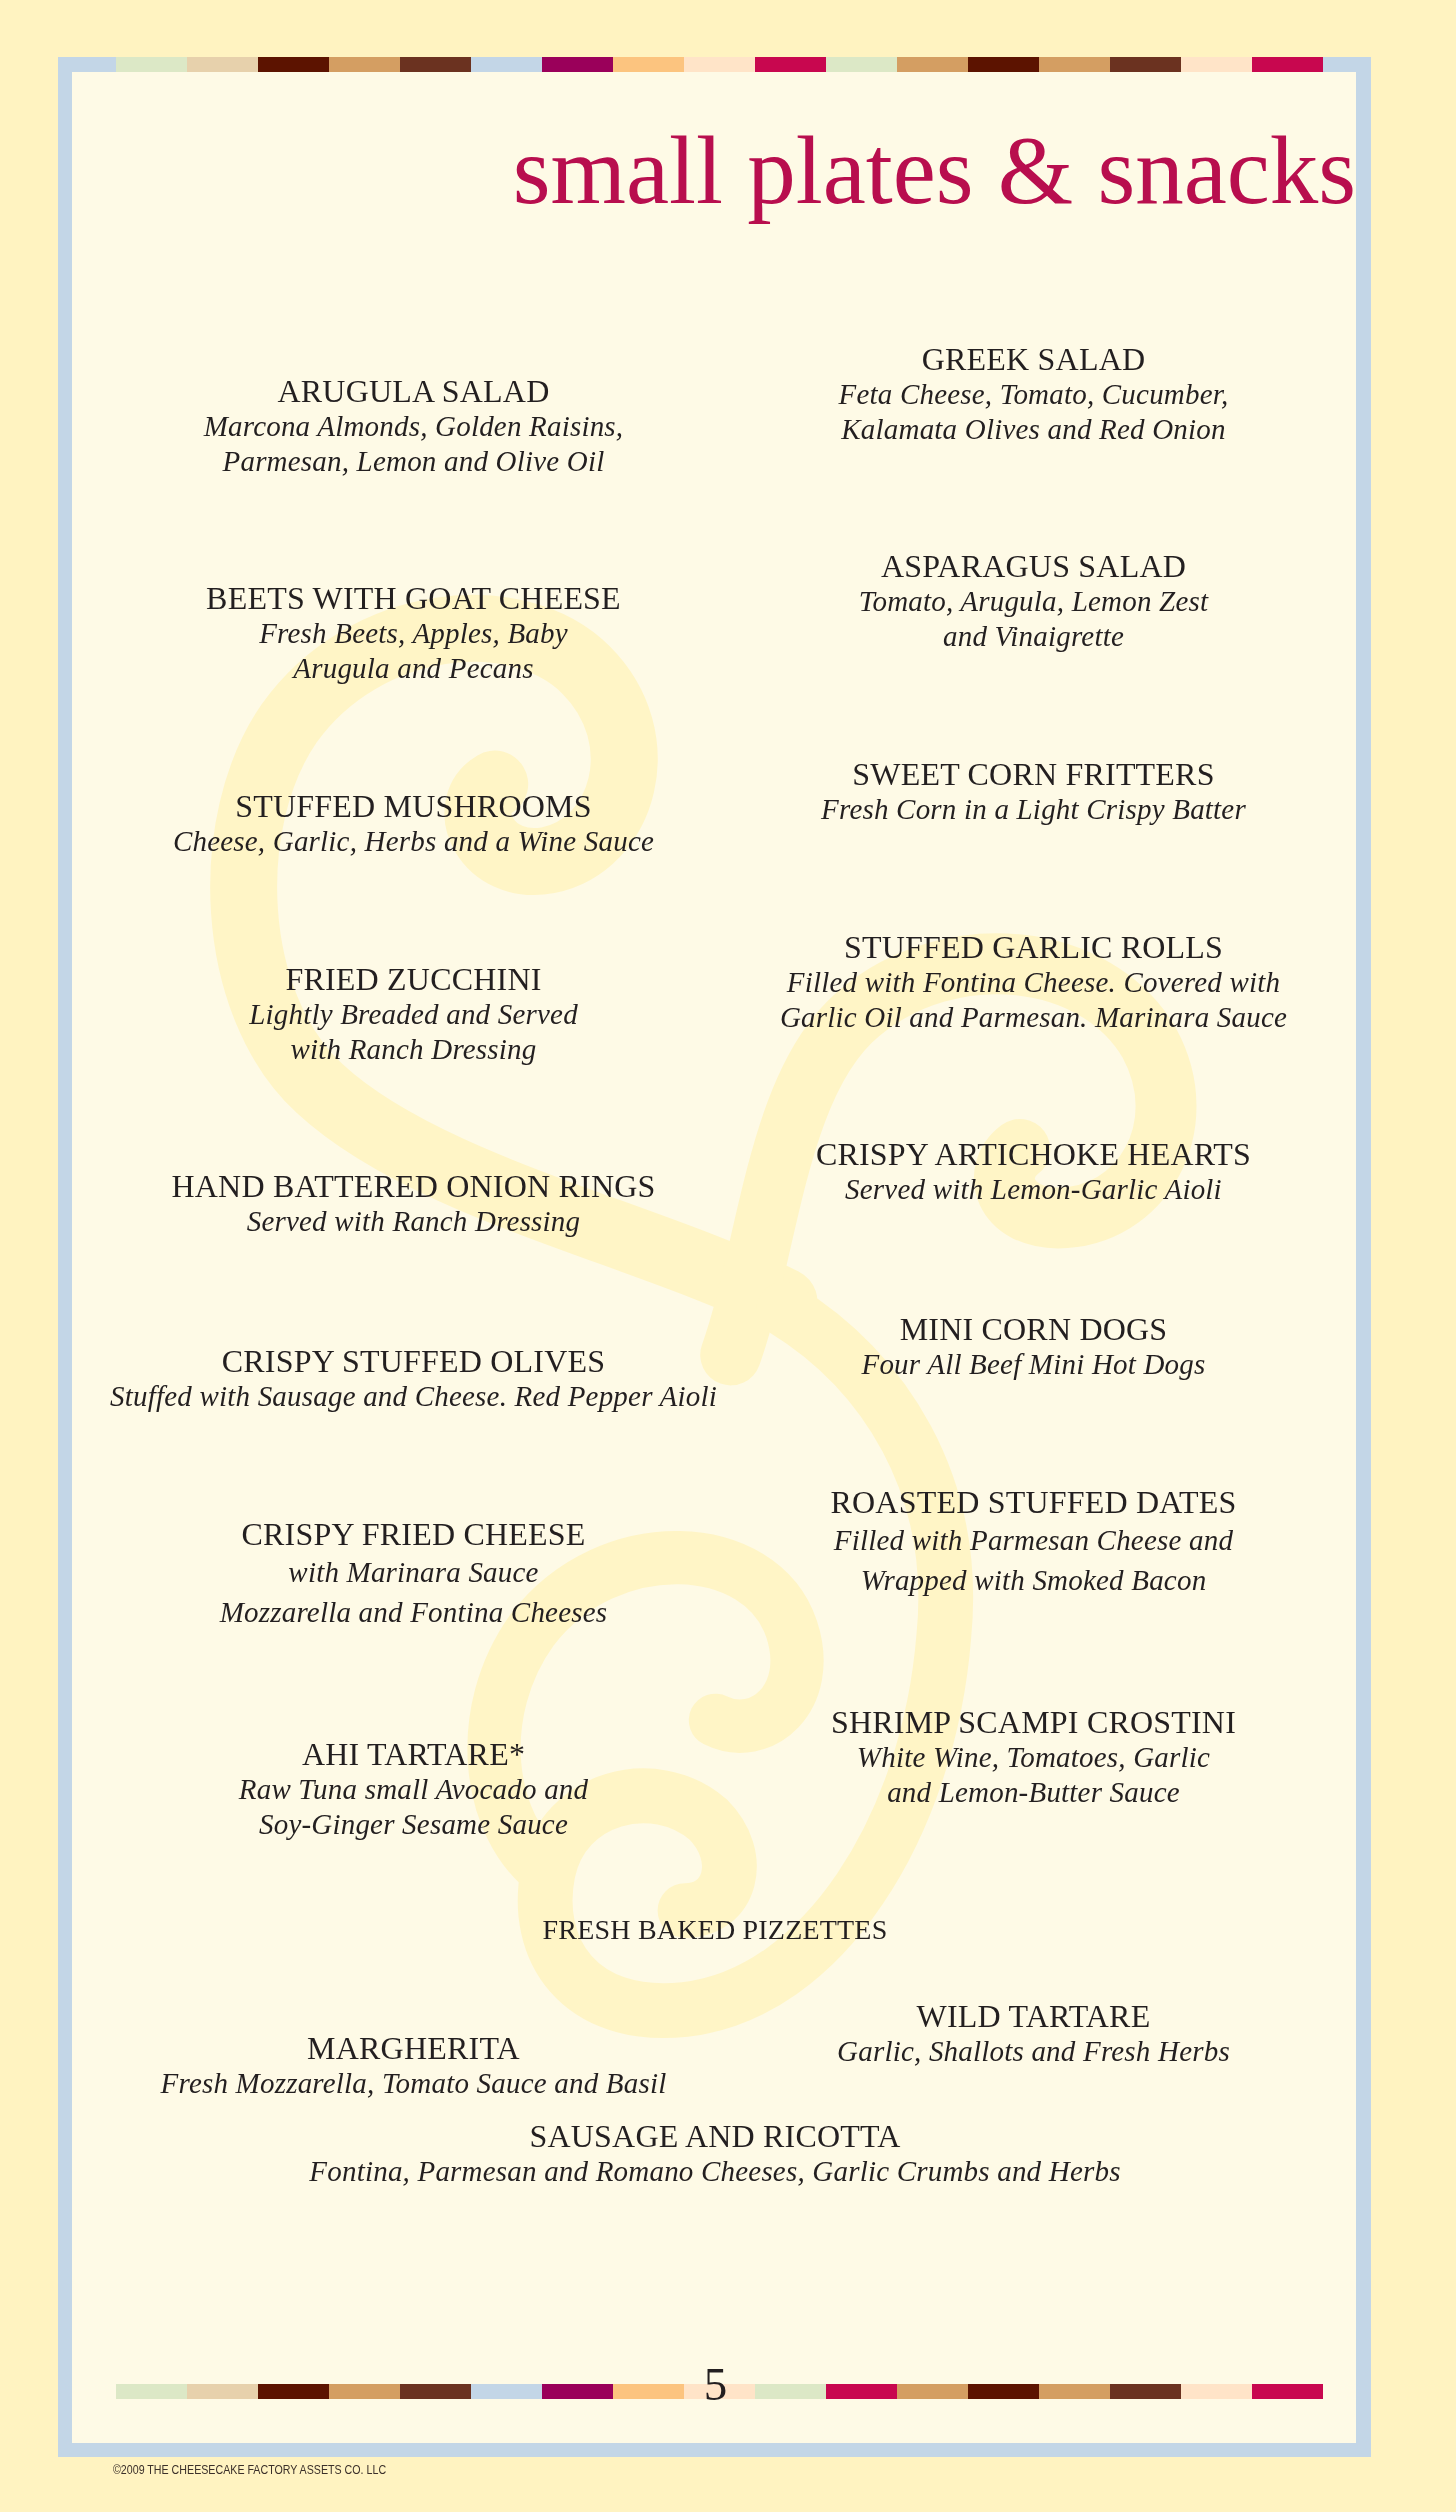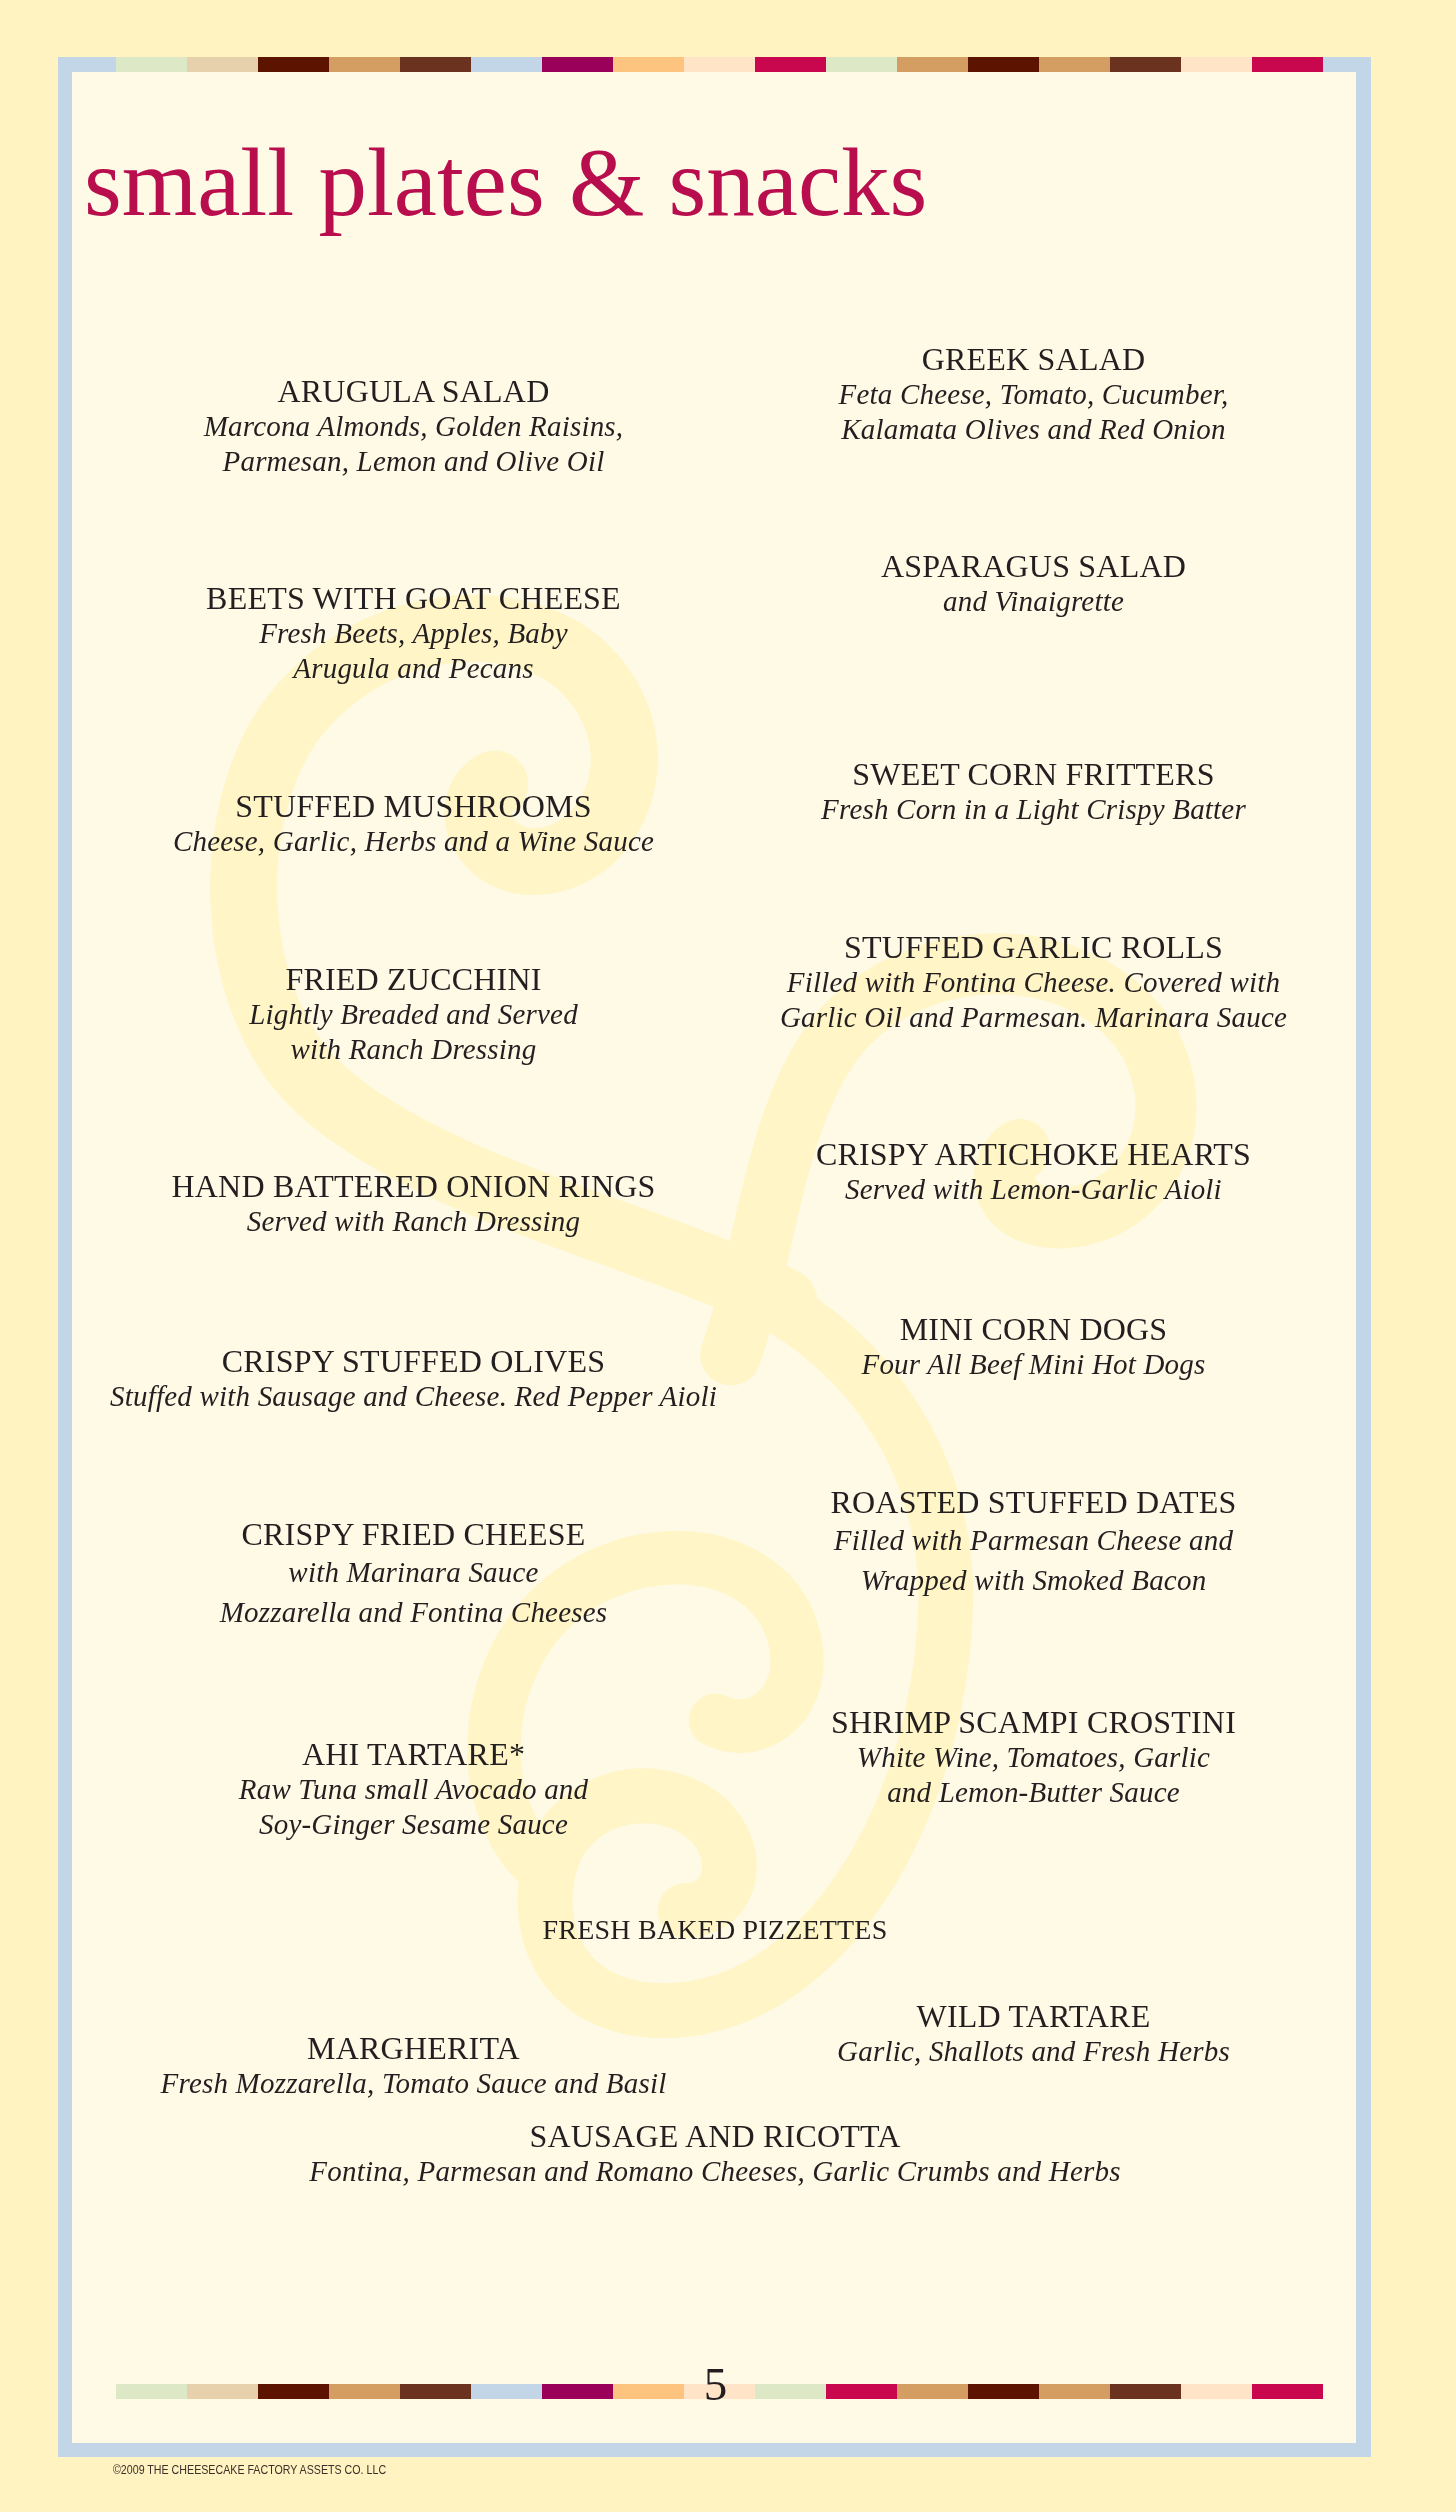--- a/index.html
+++ b/index.html
@@ -17,22 +17,22 @@
     position: absolute; left: 72px; top: 72px; width: 1284px; height: 2371px;
     background: #FEFAE6; overflow: hidden;
   }
   .stripe { position: absolute; height: 14.5px; display: flex; }
   .stripe .seg { width: 71px; height: 100%; flex: none; }
   .stripe.top { left: 116px; top: 57px; }
   .stripe.bottom { left: 116px; top: 2384px; }
   .swirl { position: absolute; left: 0; top: 0; }
   .title {
     position: absolute; left: 72px; width: 1284px; top: 114px;
-    text-align: left; font-size: 97px; line-height: 114px;
-    color: #B80E4E; letter-spacing: 0px; margin: 12px; font-weight: normal;
+    text-align: right; font-size: 97px; line-height: 114px;
+    color: #B80E4E; letter-spacing: 0px; margin: 0; font-weight: normal;
   }
   .item { position: absolute; width: 609px; text-align: center; }
   .item.left { left: 109px; margin-top: 32px; }
   .item.right { left: 729px; }
   .item.center { left: 258px; width: 914px; }
   .item .name {
     font-size: 32px; line-height: 35px; text-transform: none; white-space: nowrap;
     letter-spacing: 0.2px;
   }
   .item .desc {
@@ -153,20 +153,21 @@
   <div class="desc">Soy-Ginger Sesame Sauce</div>
 </div>
 
 <div class="item right" style="top:342px">
   <div class="name">GREEK SALAD</div>
   <div class="desc">Feta Cheese, Tomato, Cucumber,</div>
   <div class="desc">Kalamata Olives and Red Onion</div>
 </div>
 <div class="item right" style="top:549px">
   <div class="name">ASPARAGUS SALAD</div>
+  <div class="desc">Tomato, Arugula, Lemon Zest</div>
   <div class="desc">and Vinaigrette</div>
 </div>
 <div class="item right" style="top:757px">
   <div class="name">SWEET CORN FRITTERS</div>
   <div class="desc">Fresh Corn in a Light Crispy Batter</div>
 </div>
 <div class="item right" style="top:930px">
   <div class="name">STUFFED GARLIC ROLLS</div>
   <div class="desc">Filled with Fontina Cheese. Covered with</div>
   <div class="desc">Garlic Oil and Parmesan. Marinara Sauce</div>

